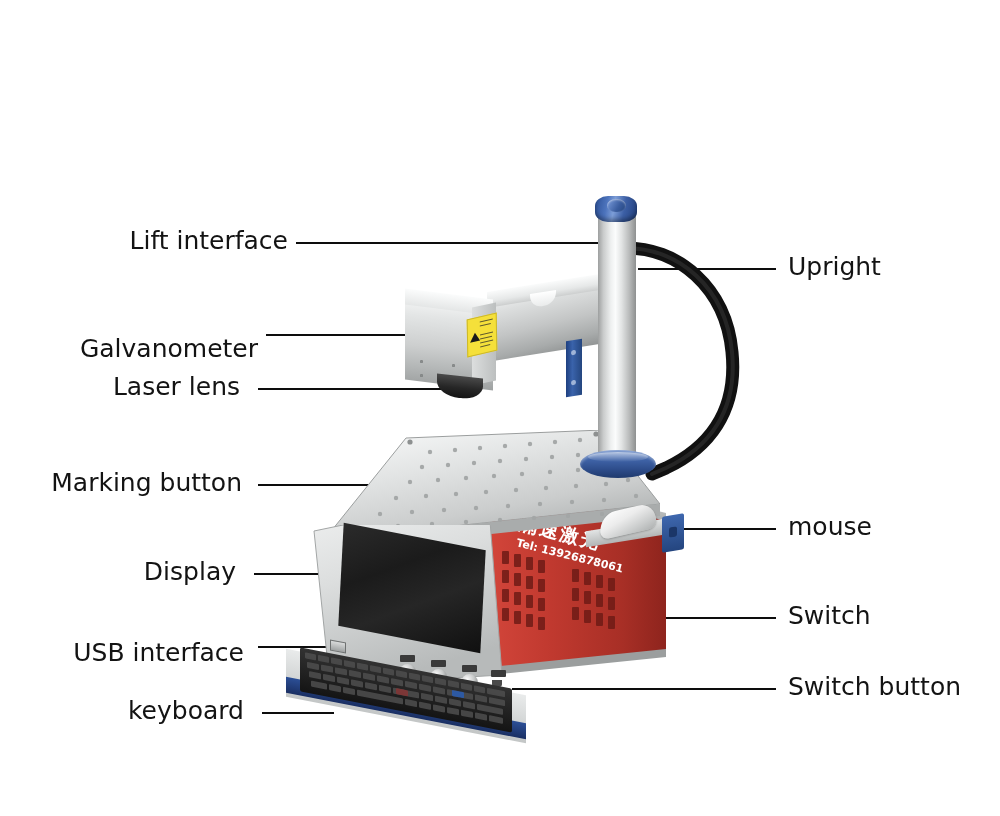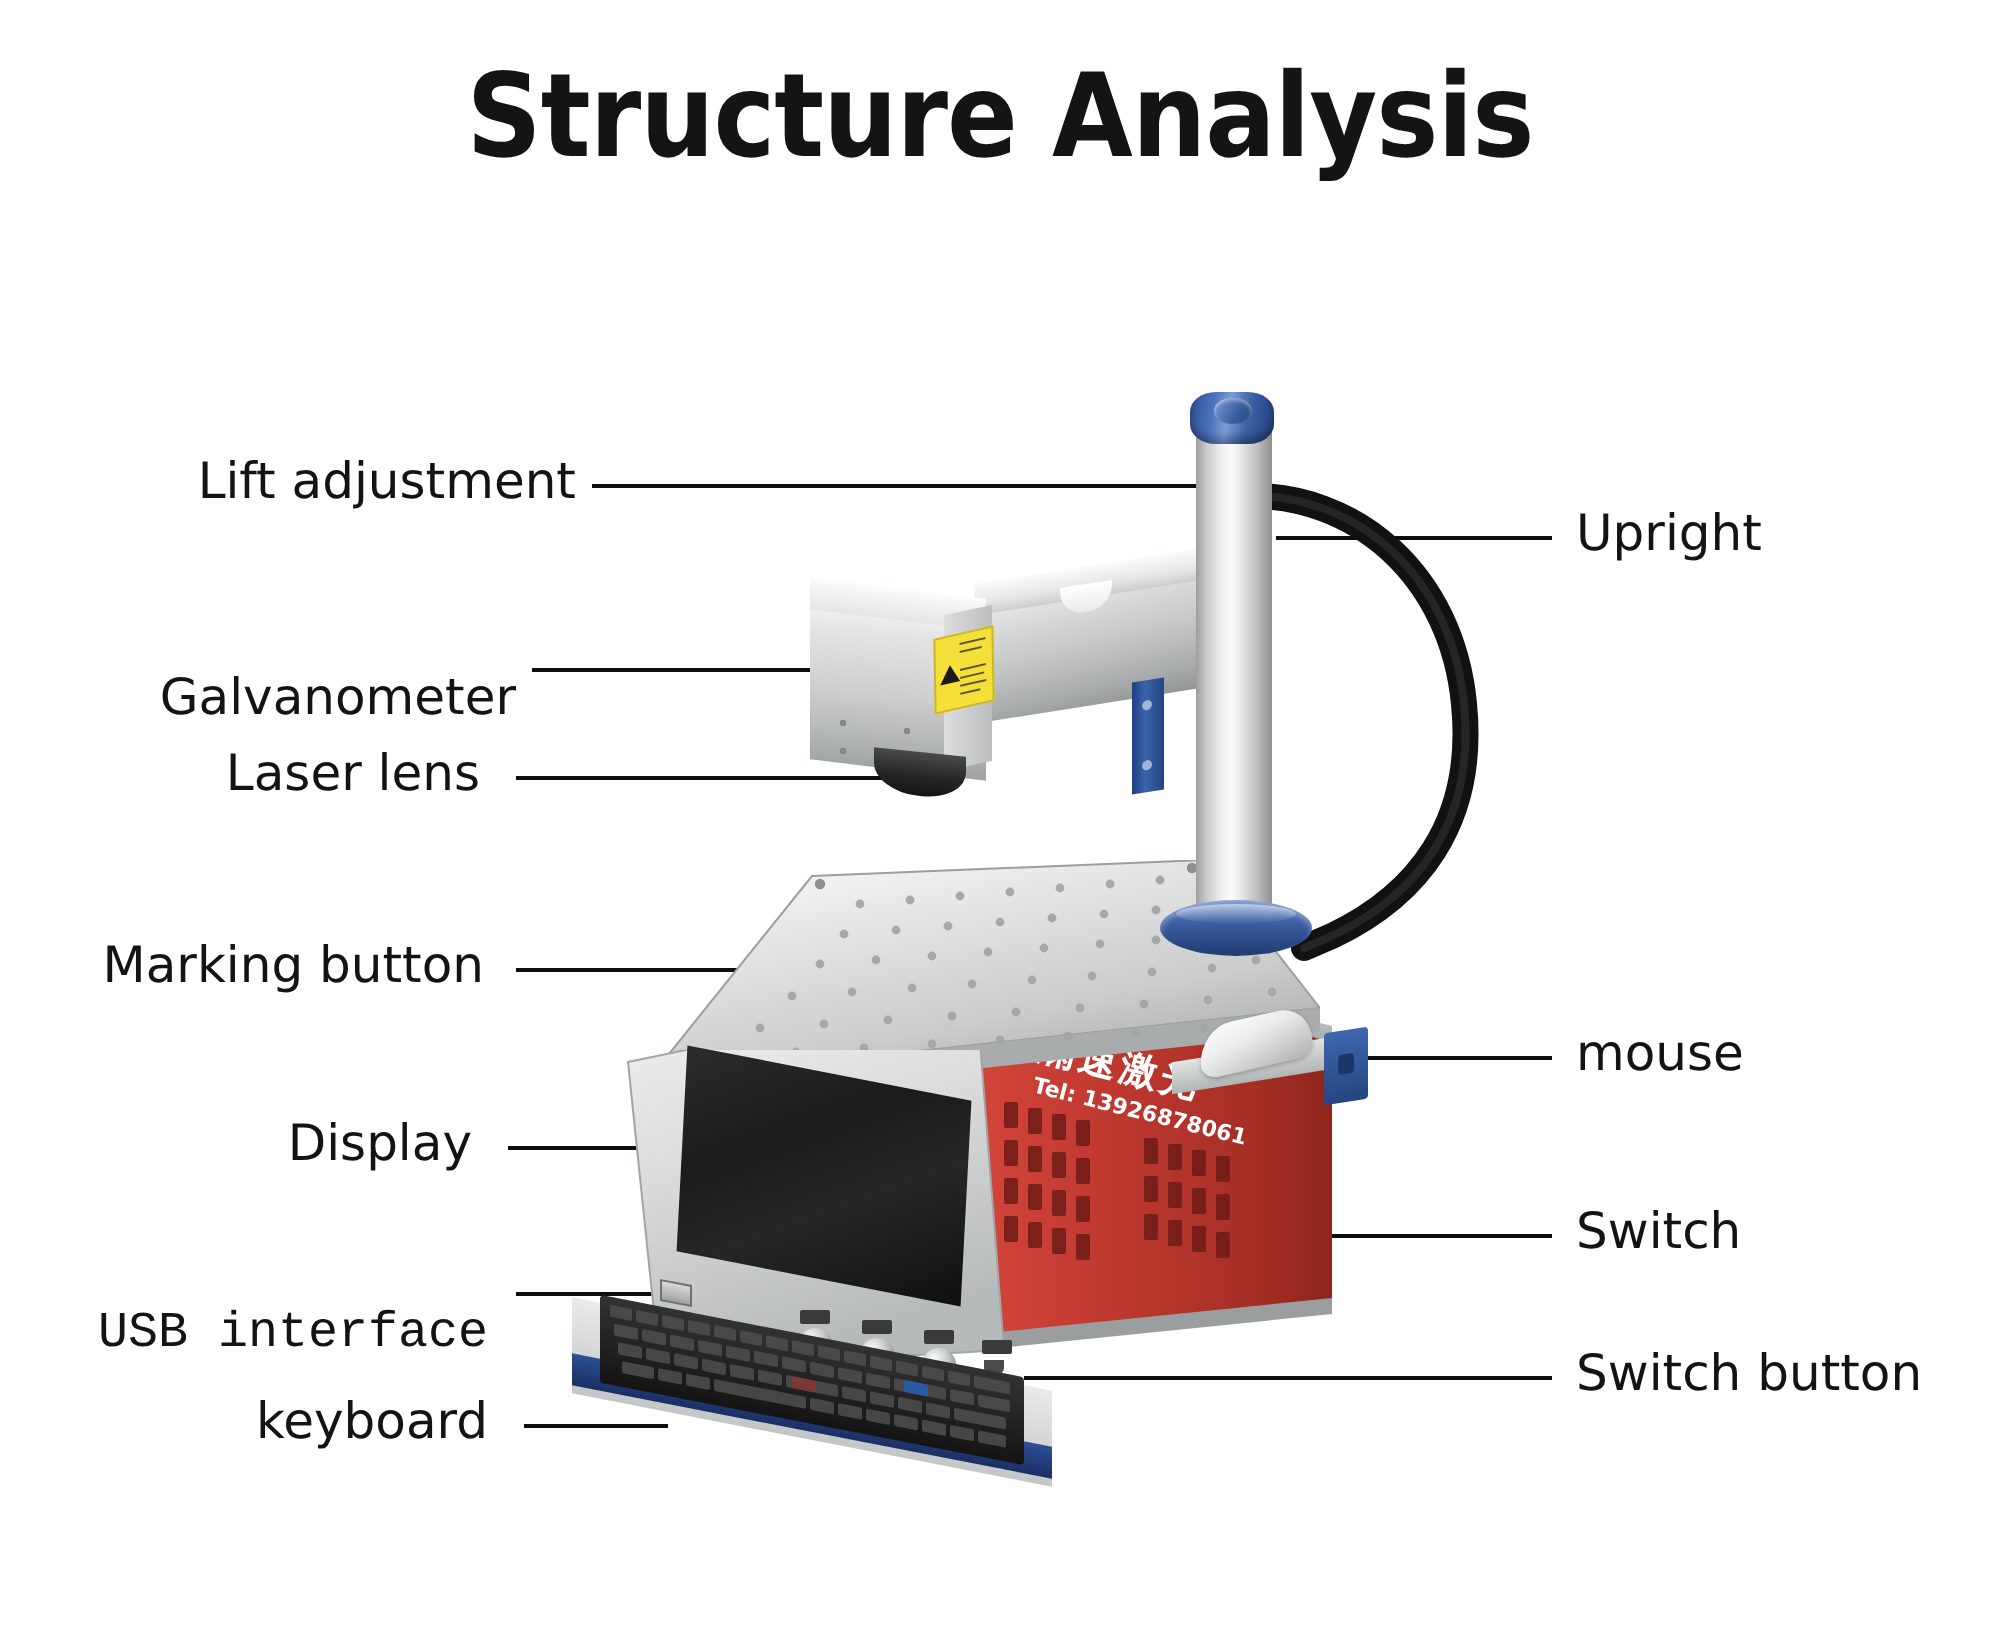--- a/index.html
+++ b/index.html
@@ -200,21 +200,20 @@
     position:absolute;left:7px;top:12px;width:8px;height:10px;
     background:#1b3668;border-radius:2px;
   }
   .feet{position:absolute;width:10px;height:7px;background:#4a4a4a;border-radius:0 0 3px 3px;z-index:2;}
 </style>
 </head>
 <body>
 
 <div id="stage">
 
-  <div class="title">Structure Analysis</div>
 
   <div class="photo">
 
     <svg class="cable" viewBox="0 0 160 250">
       <path d="M22 8 C 78 6, 126 48, 132 112 C 138 172, 108 208, 66 228 L 52 234" fill="none" stroke="#111111" stroke-width="13" stroke-linecap="round"></path>
       <path d="M22 8 C 78 6, 126 48, 132 112 C 138 172, 108 208, 66 228 L 52 234" fill="none" stroke="#3a3a3a" stroke-width="4" stroke-linecap="round" opacity=".5"></path>
     </svg>
 
     <div class="col-cap"></div>
     <div class="col-knob"></div>
@@ -479,21 +478,21 @@
     <div class="mouse"></div>
     <div class="mouse-cap">
         <i></i>
       </div>
 
     <div class="feet" style="left:656px;top:600px;"></div>
     <div class="feet" style="left:492px;top:680px;"></div>
   </div>
 
   <div>
-    <div class="label right-anchor" style="right:712px;top:228px;">Lift adjustment</div>
+    <div class="label right-anchor" style="right:712px;top:228px;">Lift interface</div>
     <div class="leader" style="left:296px;top:242px;width:316px;"></div>
   </div>
 
   <div>
     <div class="label right-anchor" style="right:742px;top:320px;margin-top:16px;">Galvanometer</div>
     <div class="leader" style="left:266px;top:334px;width:174px;"></div>
   </div>
 
   <div>
     <div class="label right-anchor" style="right:760px;top:374px;">Laser lens</div>
@@ -504,21 +503,21 @@
     <div class="label right-anchor" style="right:758px;top:470px;">Marking button</div>
     <div class="leader" style="left:258px;top:484px;width:172px;"></div>
   </div>
 
   <div>
     <div class="label right-anchor" style="right:764px;top:559px;">Display</div>
     <div class="leader" style="left:254px;top:573px;width:118px;"></div>
   </div>
 
   <div>
-    <div class="label right-anchor" style="right:756px;top:654px;font-family:Liberation Mono, monospace;">USB interface</div>
+    <div class="label right-anchor" style="right:756px;top:640px;">USB interface</div>
     <div class="leader" style="left:258px;top:646px;width:82px;"></div>
   </div>
 
   <div>
     <div class="label right-anchor" style="right:756px;top:698px;text-align:right;">keyboard</div>
     <div class="leader" style="left:262px;top:712px;width:72px;"></div>
   </div>
 
   <div>
     <div class="label" style="left:788px;top:254px;">Upright</div>

